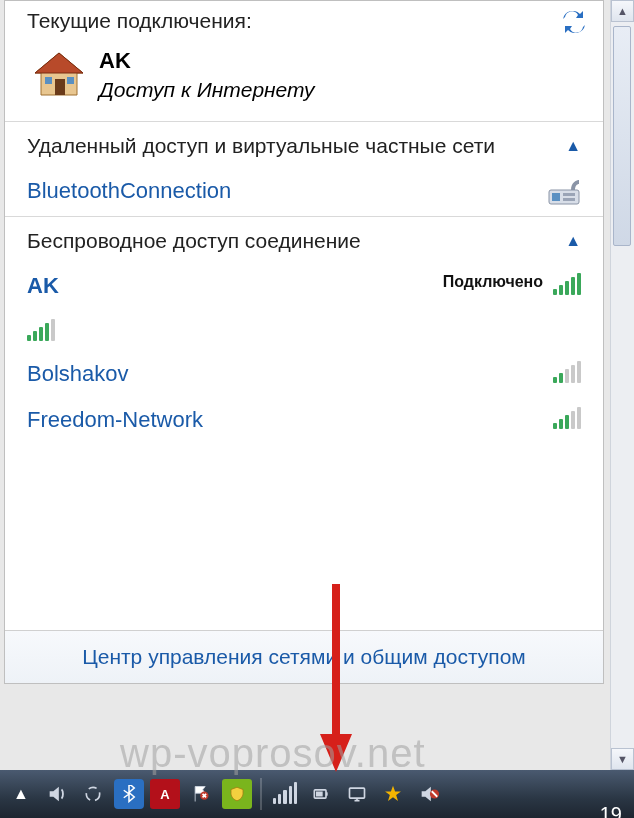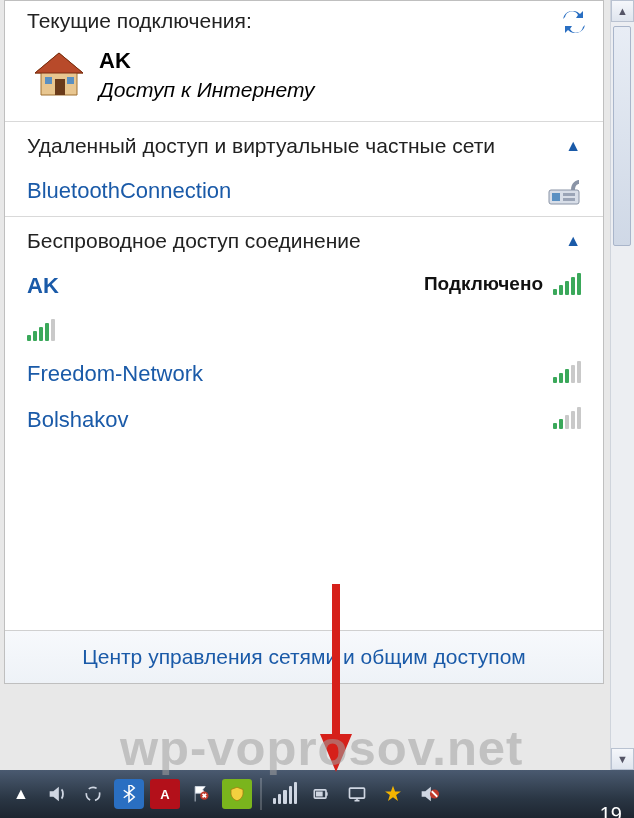--- a/index.html
+++ b/index.html
@@ -72,21 +72,21 @@
     justify-content: space-between;
     padding: 10px 22px 10px 22px;
     font-size: 22px;
     color: #1a5aa8;
     cursor: pointer;
   }
   .conn-row .name { flex: 1; }
   .conn-row .status {
     color: #111;
     font-weight: bold;
-    font-size: 19px;
+    font-size: 16px;
     margin-right: 10px;
   }
   .signal {
     width: 28px; height: 22px;
     display: flex;
     align-items: flex-end;
     gap: 2px;
   }
   .signal span {
     width: 4px;
@@ -176,22 +176,22 @@
   .arrow-overlay {
     position: absolute;
     left: 316px; top: 584px;
     width: 40px; height: 190px;
     pointer-events: none;
   }
   
   .watermark {
     position: absolute;
     left: 120px; bottom: 42px;
-    font-size: 49px;
-    font-weight: bold;
+    font-size: 40px;
+    font-weight: normal;
     color: rgba(160,160,160,0.55);
     letter-spacing: 1px;
     pointer-events: none;
     white-space: nowrap;
   }
 </style>
 </head>
 <body>
 
 <div class="viewport">
@@ -268,36 +268,36 @@
         <span class="signal">
             <span class="on"></span>
             <span class="on"></span>
             <span class="on"></span>
             <span class="on"></span>
             <span></span>
           </span>
       </div>
 
       <div class="conn-row">
+        <span class="name">Bolshakov</span>
+        <span class="signal">
+            <span class="on"></span>
+            <span class="on"></span>
+            <span></span>
+            <span></span>
+            <span></span>
+          </span>
+      </div>
+
+      <div class="conn-row">
         <span class="name">Freedom-Network</span>
         <span class="signal">
             <span class="on"></span>
             <span class="on"></span>
             <span class="on"></span>
-            <span></span>
-            <span></span>
-          </span>
-      </div>
-
-      <div class="conn-row">
-        <span class="name">Bolshakov</span>
-        <span class="signal">
-            <span class="on"></span>
-            <span class="on"></span>
-            <span></span>
             <span></span>
             <span></span>
           </span>
       </div>
 
 
 
     </div>
 
     <div class="flyout-footer">Центр управления сетями и общим доступом</div>

